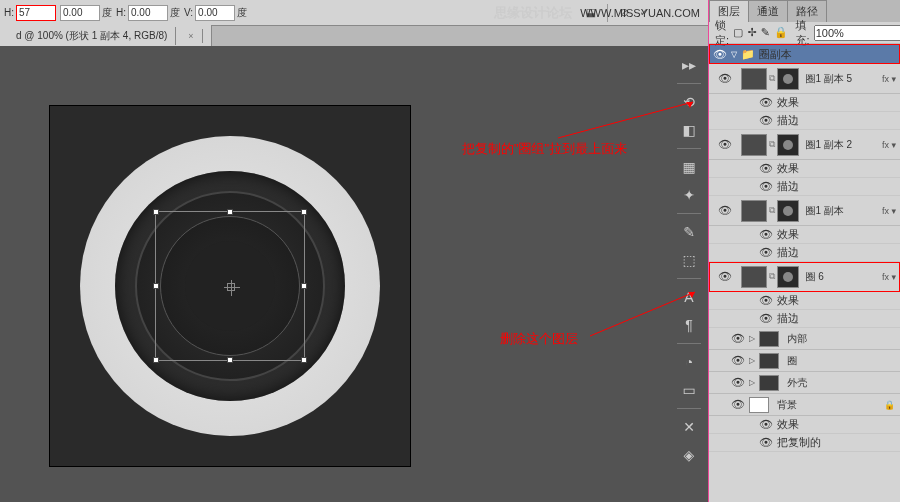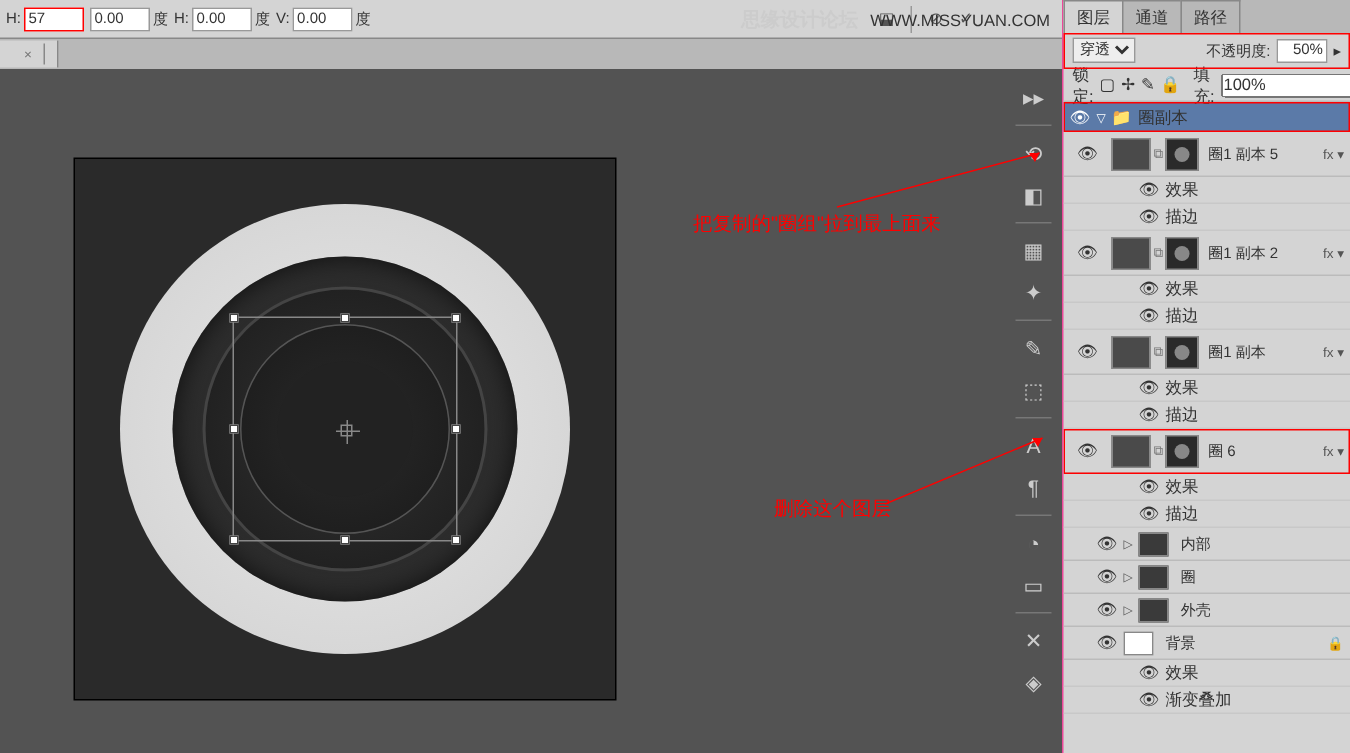--- a/index.html
+++ b/index.html
@@ -100,20 +100,21 @@
   <div style="flex:1"></div>
   <div class="tb-icon">⬓</div>
   <div class="tb-sep"></div>
   <div class="tb-icon">⊘</div>
   <div class="tb-icon">✓</div>
   <div style="width:240px"></div>
 </div>
 
 <div class="doctab">
   <span>
+      <span>d @ 100% (形状 1 副本 4, RGB/8)</span>
       <span class="x">×</span>
     </span>
 </div>
 
 <div class="canvas-area">
   <div class="artboard">
     <div class="lens-outer"></div>
     <div class="lens-ring1"></div>
     <div class="lens-ring2"></div>
     <div class="lens-ring3"></div>
@@ -131,21 +132,21 @@
     </div>
   </div>
 </div>
 
 <div class="annot" style="left:462px;top:140px">把复制的"圈组"拉到最上面来</div>
 <svg class="arrow" style="left:558px;top:100px" width="140" height="40">
     <line x1="0" y1="38" x2="135" y2="2" stroke="red" stroke-width="1"></line>
     <polygon points="135,2 128,2 132,8" fill="red"></polygon>
   </svg>
 
-<div class="annot" style="left:516px;top:330px">删除这个图层</div>
+<div class="annot" style="left:500px;top:330px">删除这个图层</div>
 <svg class="arrow" style="left:590px;top:290px" width="110" height="50">
     <line x1="0" y1="46" x2="105" y2="2" stroke="red" stroke-width="1"></line>
     <polygon points="105,2 98,2 102,8" fill="red"></polygon>
   </svg>
 
 <div class="vtool">
   <div class="vb">▸▸</div>
   <div class="sep"></div>
   <div class="vb">⟲</div>
   <div class="vb">◧</div>
@@ -164,27 +165,20 @@
   <div class="sep"></div>
   <div class="vb">✕</div>
   <div class="vb">◈</div>
 </div>
 
 <div class="panels">
   <div class="ptabs">
     <span>图层</span>
     <span class="inactive">通道</span>
     <span class="inactive">路径</span>
-  </div>
-  <div class="prow hl">
-    <select><option>穿透</option></select>
-    <div style="flex:1"></div>
-    <span class="lbl">不透明度:</span>
-    <input value="50%" style="">
-    <span class="lbl">▸</span>
   </div>
   <div class="locks">
     <span>锁定:</span>
     <span>▢</span>
       <span>✢</span>
       <span>✎</span>
       <span>🔒</span>
     <div style="flex:1"></div>
     <span>填充:</span>
     <input value="100%" style="">
@@ -297,16 +291,16 @@
         <div class="thumb2 white"></div>
         <span class="name">背景</span>
         <span class="lock">🔒</span>
       </div>
     <div class="sublayer">
         <span class="eye">👁</span>
         <span>效果</span>
       </div>
     <div class="sublayer">
         <span class="eye">👁</span>
-        <span>渐变叠加</span>
+        <span>把复制的</span>
       </div>
   </div>
 </div>
 
 </body></html>

